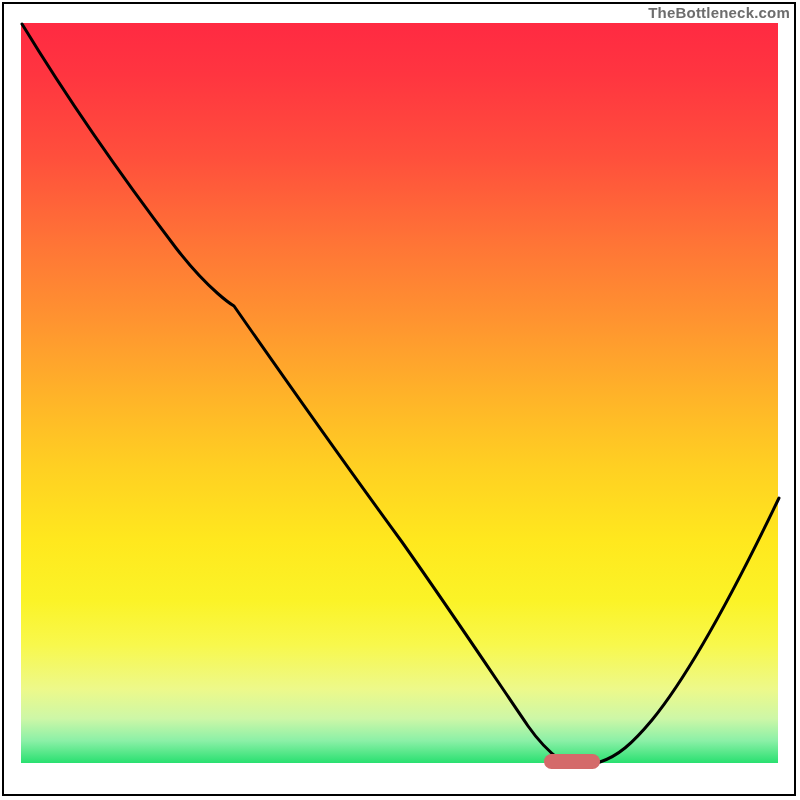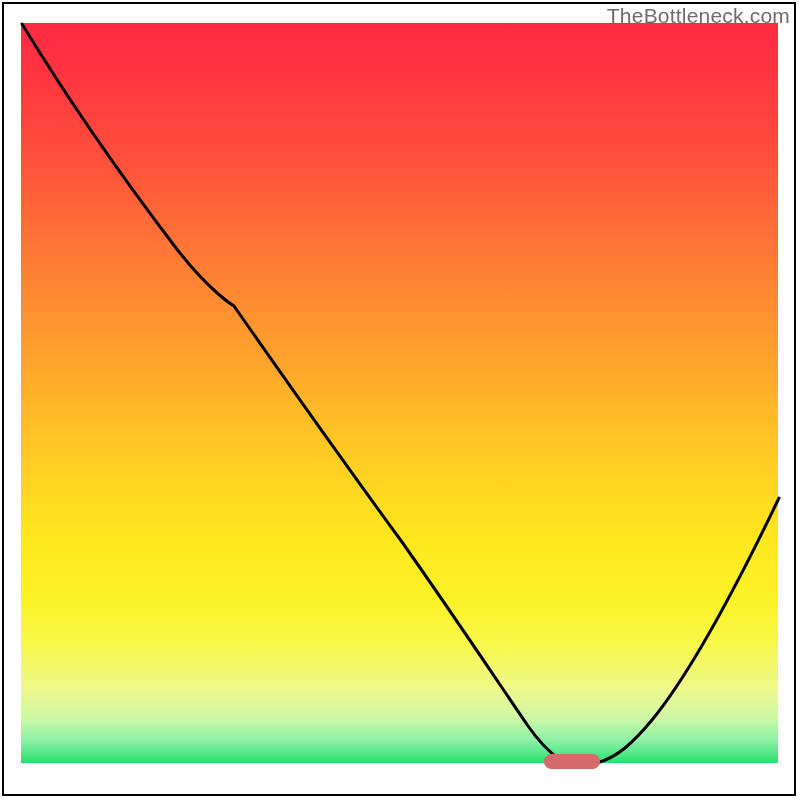--- a/index.html
+++ b/index.html
@@ -46,23 +46,23 @@
       #cdf7a7 94%,
       #8bf0a7 97%,
       #29e070 100%
     );
   }
   .watermark {
     position: absolute;
     top: 4px;
     right: 10px;
     color: #6d6d6d;
-    font-size: 21px;
+    font-size: 15px;
     letter-spacing: 0.2px;
-    font-weight: 400;
+    font-weight: 700;
   }
   svg.curve-layer {
     position: absolute;
     left: 0;
     top: 0;
     width: 800px;
     height: 800px;
     pointer-events: none;
   }
   .marker {

